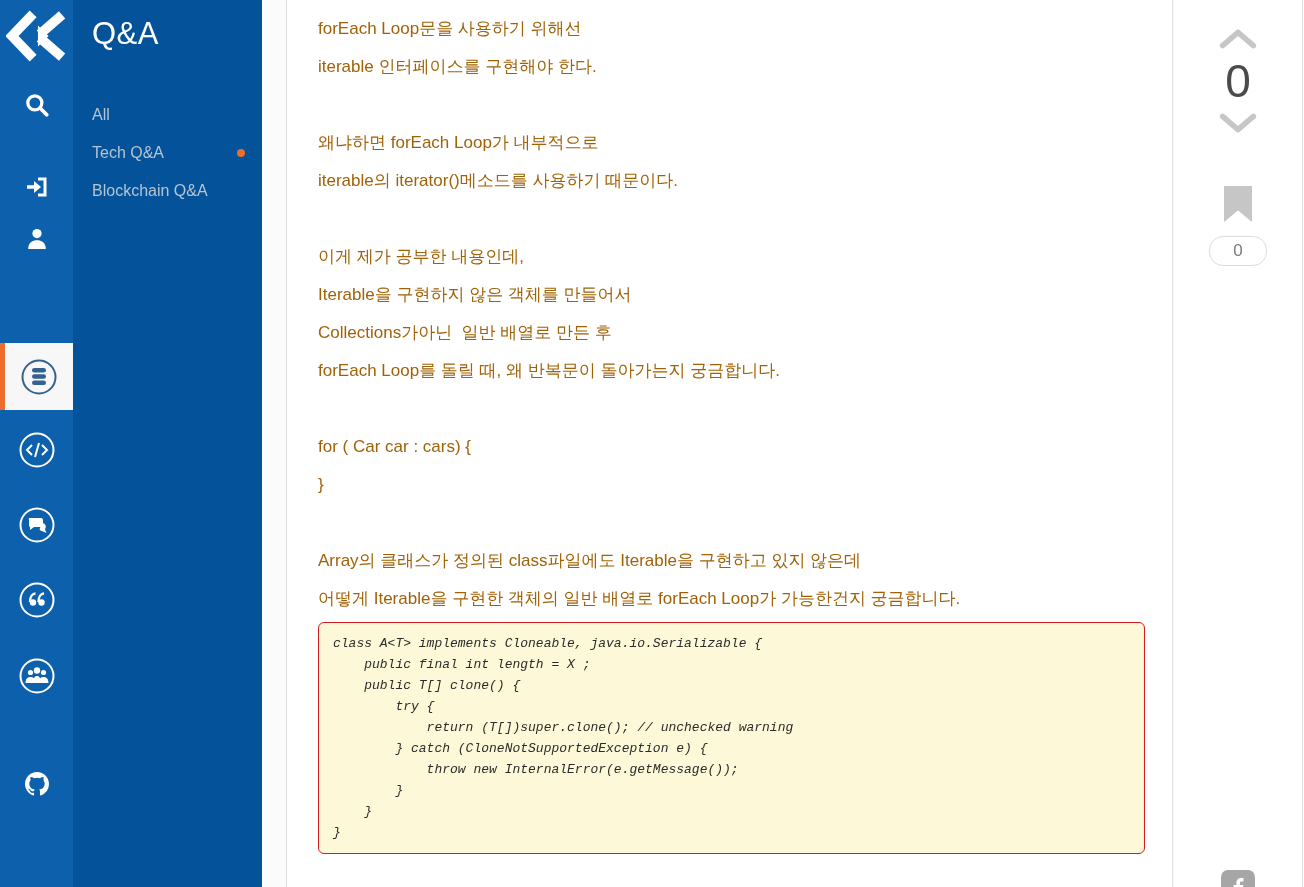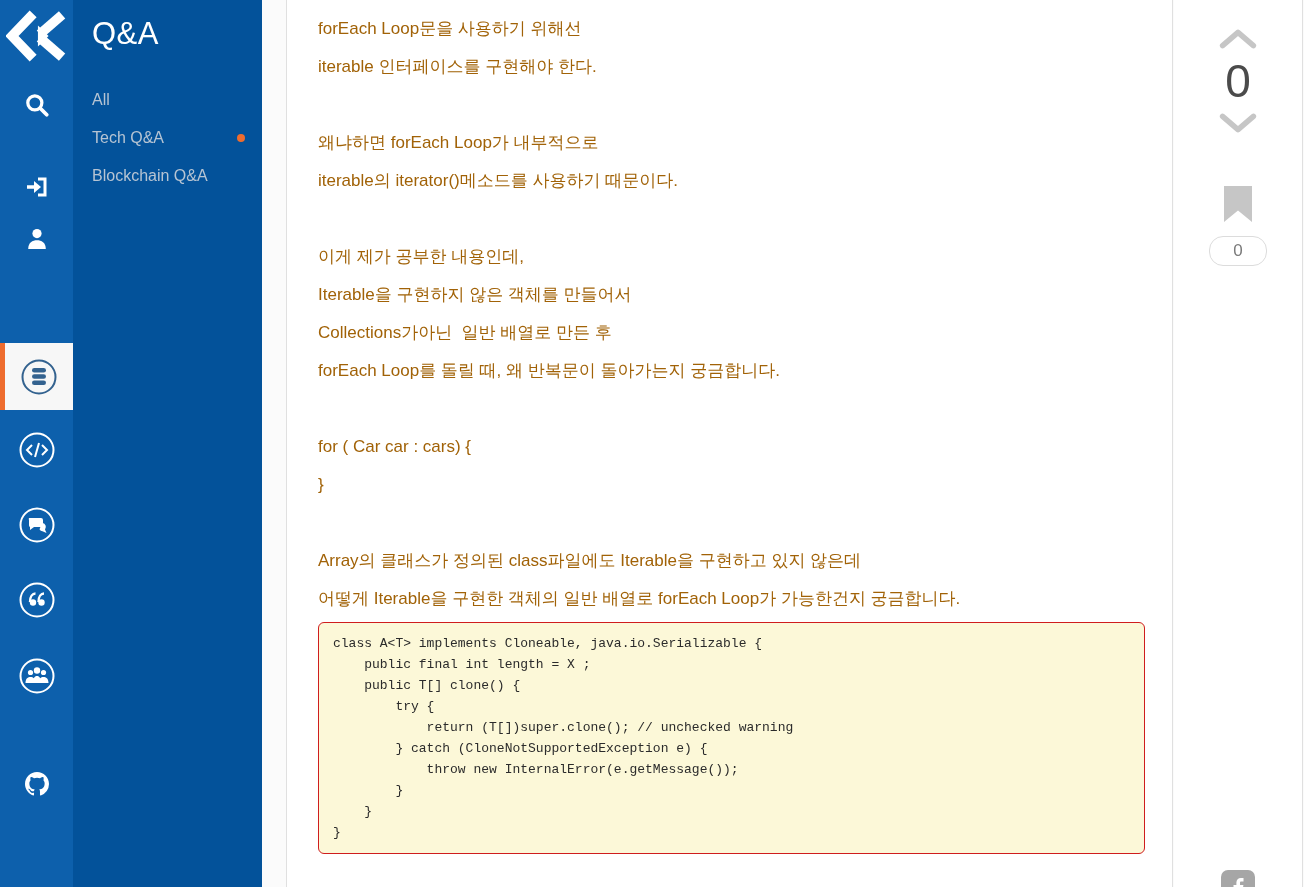--- a/index.html
+++ b/index.html
@@ -15,21 +15,21 @@
   .rail-tile{
     position:absolute;left:0;top:343px;width:73px;height:67px;background:#f7f7f7;
     border-left:5px solid #ee6c2e;box-sizing:border-box;
     display:flex;justify-content:center;align-items:center;cursor:pointer;
   }
   
   .subpanel{position:absolute;left:73px;top:0;width:189px;height:887px;background:#03529a;}
   .subpanel h1{
     margin:0;padding:16px 0 0 19px;color:#ffffff;font-size:31px;font-weight:500;letter-spacing:.5px;
   }
-  .subnav{list-style:none;margin:38px 0 0 0;padding:0;}
+  .subnav{list-style:none;margin:53px 0 0 0;padding:0;}
   .subnav li{
     position:relative;height:20px;line-height:20px;margin:0 0 18px 0;padding-left:19px;
     color:#b6c4d3;font-size:16px;cursor:pointer;
   }
   .subnav li .dot{
     position:absolute;right:17px;top:6px;width:8px;height:8px;border-radius:50%;background:#ee6c2e;
   }
   
   .main{
     position:absolute;left:286px;top:0;width:887px;height:887px;background:#ffffff;
@@ -37,21 +37,21 @@
   }
   .qbody{
     margin:0;padding:10px 27px 0 31px;
     white-space:pre-wrap;font-size:17px;line-height:38px;color:#a16207;
   }
   .qcode{
     margin:4px 27px 0 31px;padding:10px 14px;box-sizing:border-box;
     background:#fcf8d8;border:1px solid #cf1d1d;border-radius:6px;
     white-space:pre;overflow:hidden;
     font-family:"Liberation Mono","DejaVu Sans Mono",monospace;
-    font-size:13px;line-height:21px;color:#2b2b2b;
+    font-size:13px;line-height:21px;color:#2b2b2b;font-style:italic;
   }
   
   .votebar{
     position:absolute;left:1174px;top:0;width:129px;height:887px;background:#ffffff;
     border-right:1px solid #e0e0e0;box-sizing:border-box;
   }
   .votebar .vcol{display:flex;flex-direction:column;align-items:center;}
   .chev{cursor:pointer;display:block;}
   .chev-up{margin-top:28px;}
   .score{font-size:46px;color:#4b4b4b;line-height:58px;margin:2px 0;}

